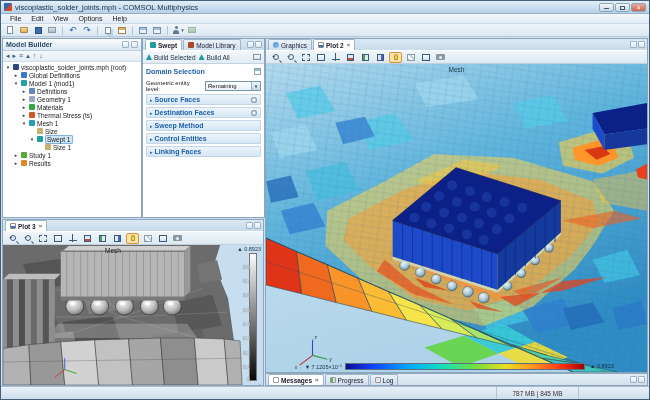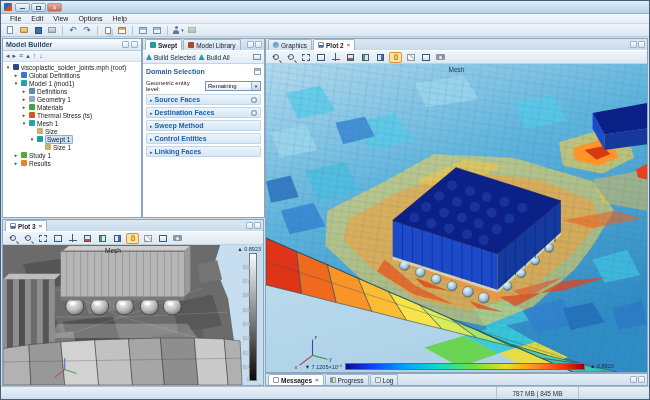--- a/index.html
+++ b/index.html
@@ -134,20 +134,21 @@
 .scell.mem{width:82px}
 .scell.endc{width:70px;border-right:none}
 </style>
 </head>
 <body>
 
 <div class="window">
 
   <div class="titlebar">
     <span class="app-icon"></span>
+    <span class="title-text">viscoplastic_solder_joints.mph - COMSOL Multiphysics</span>
     <span class="winbtns">
       <span class="winbtn"><span class="minglyph"></span></span>
       <span class="winbtn"><span class="maxglyph"></span></span>
       <span class="winbtn close">×</span>
     </span>
   </div>
 
   <div class="menubar">
     <span class="menu-item">File</span>
     <span class="menu-item">Edit</span>

